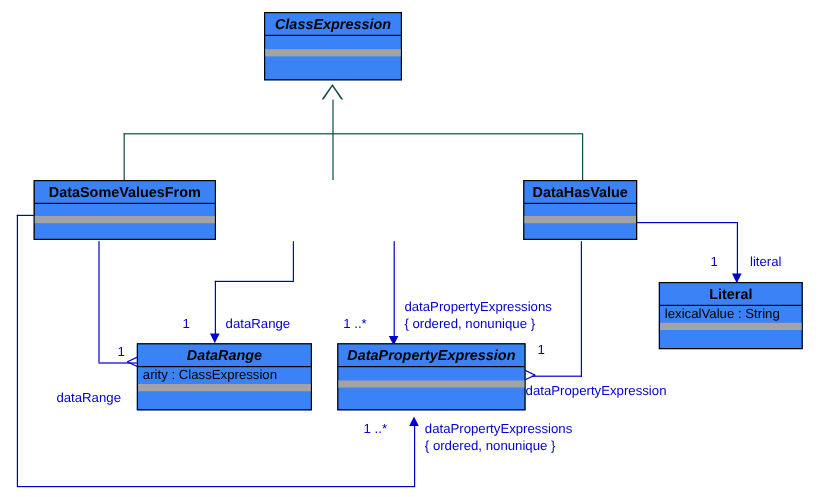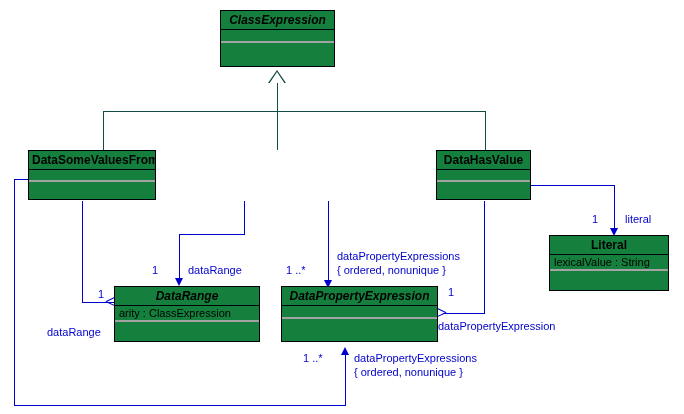--- a/index.html
+++ b/index.html
@@ -1,29 +1,29 @@
 <!DOCTYPE html>
 <html><head>
 <meta charset="utf-8">
 <style>
   html,body{margin:0;padding:0;background:#ffffff;}
   body{width:684px;height:414px;overflow:hidden;
        font-family:"Liberation Sans", sans-serif;}
   #canvas{position:relative;width:684px;height:414px;background:#ffffff;}
 
   
-  .uml-class{position:absolute;box-sizing:border-box;background:#15803d;
+  .uml-class{position:absolute;box-sizing:border-box;background:#3b82f6;
              border:1px solid #000000;}
   .uml-class .shadow{position:absolute;left:4px;top:4px;right:-4px;bottom:-4px;
              background:#000080;z-index:-1;}
   .uml-name{font-size:12px;font-weight:bold;color:#000000;text-align:center;
             line-height:16px;padding:1px 3px;white-space:nowrap;
             border-bottom:1px solid #000000;overflow:hidden;}
   .uml-name.abstract{font-style:italic;}
-  .uml-attrs{border-bottom:2px solid #a3a3a3;min-height:10px;}
+  .uml-attrs{border-bottom:6px solid #a3a3a3;min-height:10px;}
   .uml-attr{font-size:11px;color:#000000;line-height:14px;padding:0 4px;
             white-space:nowrap;}
   .uml-ops{min-height:22px;}
 
   
   .ln{position:absolute;background:#0000cc;}
   .ln.h{height:1px;}
   .ln.v{width:1px;}
   .ln.gen{background:#104c44;}
 
@@ -114,21 +114,21 @@
   <div class="lbl mult" style="left:448px;top:286px;">1</div>
   <div class="lbl" style="left:438px;top:320px;">dataPropertyExpression</div>
 
   <div class="uml-class" style="left:220px;top:10px;width:115px;height:57px;">
     <div class="shadow"></div>
     <div class="uml-name abstract">ClassExpression</div>
     <div class="uml-attrs" style="height:11px;"></div>
     <div class="uml-ops"></div>
   </div>
 
-  <div class="uml-class" style="left:28px;top:150px;width:128px;height:50px;">
+  <div class="uml-class" style="left:28px;top:150px;width:152px;height:50px;">
     <div class="shadow"></div>
     <div class="uml-name">DataSomeValuesFrom</div>
     <div class="uml-attrs" style="height:10px;"></div>
     <div class="uml-ops"></div>
   </div>
 
 
   <div class="uml-class" style="left:436px;top:150px;width:95px;height:50px;">
     <div class="shadow"></div>
     <div class="uml-name">DataHasValue</div>

